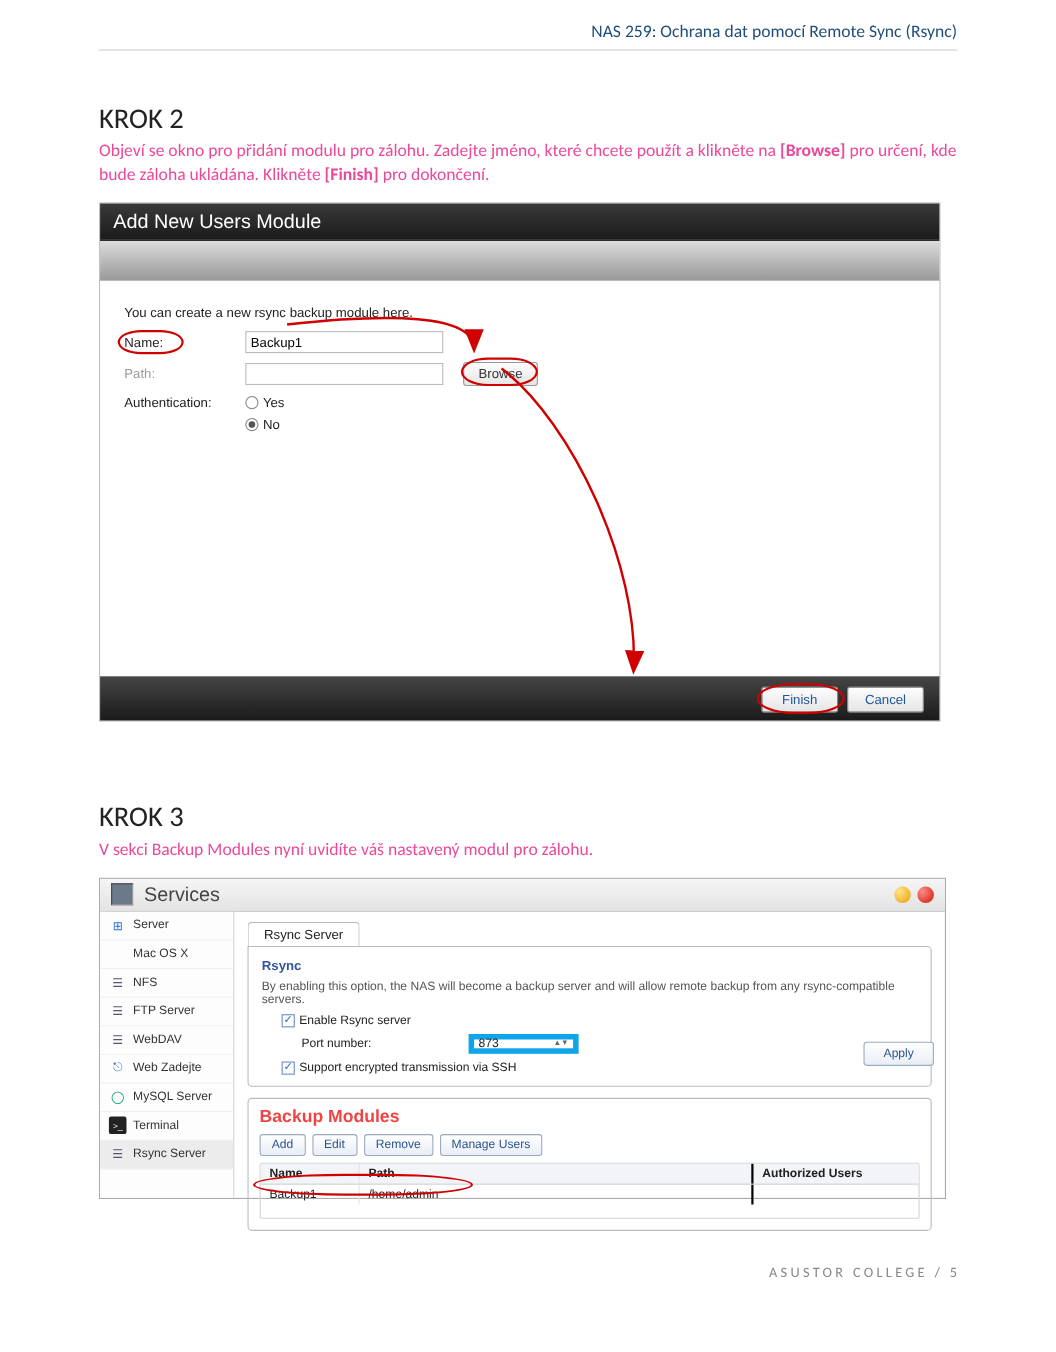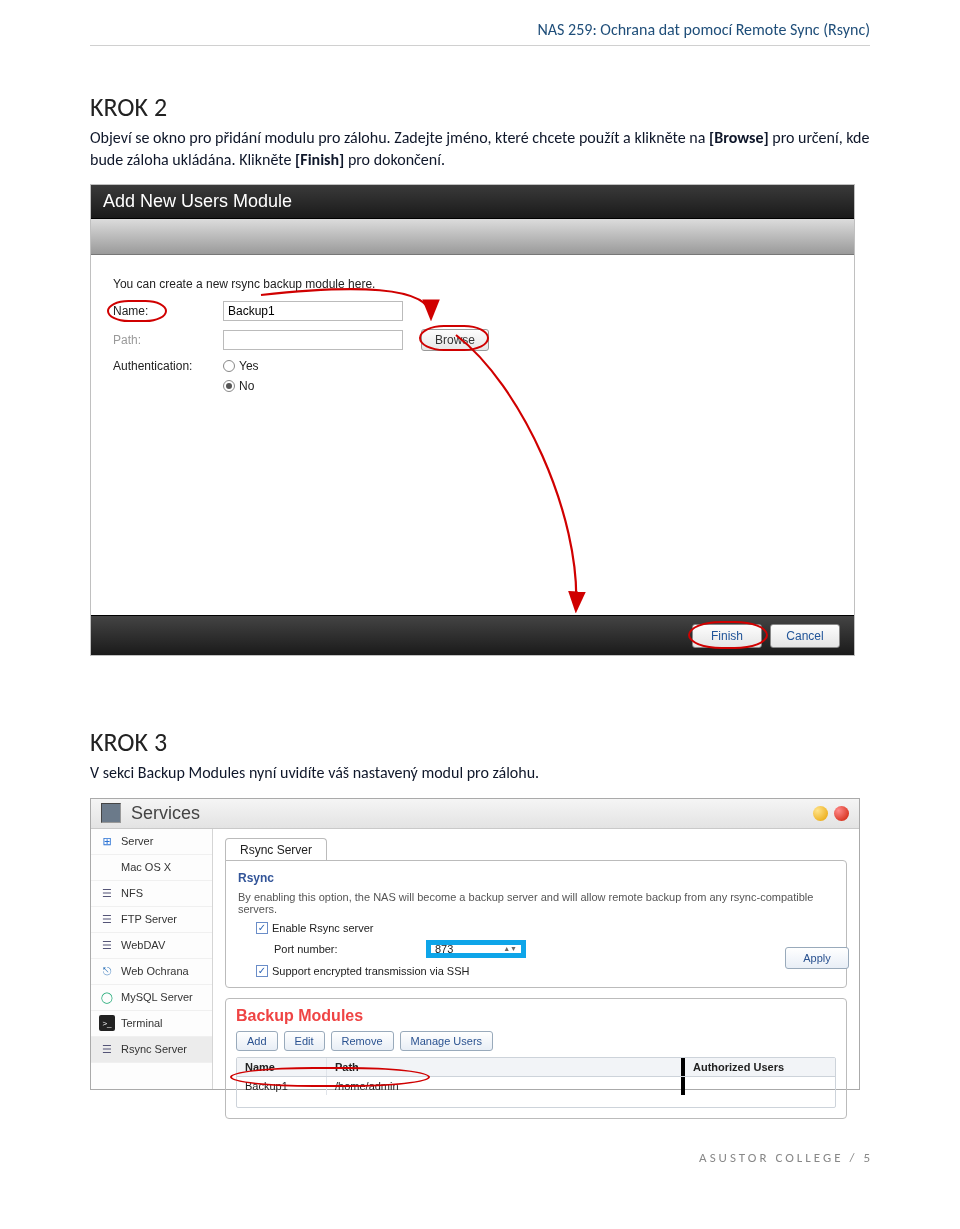--- a/index.html
+++ b/index.html
@@ -18,21 +18,21 @@
     border-bottom: 1px solid #d0d0d0;
     margin-bottom: 45px;
   }
   .step-title {
     font-size: 26px;
     color: #222;
     margin-bottom: 4px;
   }
   .step-para {
     font-size: 16px;
-    color: #0f172a;
+    color: #ec4899;
     line-height: 1.35;
     margin-bottom: 14px;
   }
   .bold { font-weight: bold; }
 
   
   .sshot1 {
     width: 765px;
     border: 1px solid #c0c0c0;
     background: #fff;
@@ -208,21 +208,21 @@
     border: 1px solid #9ab; border-radius: 3px;
     display: inline-flex; align-items: center;
     background: linear-gradient(#fff,#e8eef6);
     font-size: 11px; color: #2a5290;
   }
   .bm-table { width: 100%; border: 1px solid #cdd3da; border-radius: 2px; }
   .bm-head, .bm-row { display: flex; font-size: 11px; }
   .bm-head { background: #f2f4f7; border-bottom: 1px solid #cdd3da; }
   .bm-cell { padding: 3px 8px; }
   .bm-c1 { width: 90px; border-right: 1px solid #e0e4ea;}
-  .bm-c2 { flex: 1; border-right: 4px solid #000000;}
+  .bm-c2 { flex: 1; border-right: 2px solid #000000;}
   .bm-c3 { width: 150px; font-weight: bold; }
   .bm-row .bm-c3 { font-weight: normal; }
   .bm-body { height: 30px; }
   .circle-row {
     position: absolute;
     border: 2px solid #d00000;
     border-radius: 50% / 60%;
   }
   .page-footer {
     text-align: right;
@@ -329,21 +329,21 @@
         <div class="side-item">
           <span class="ic" style="color: rgb(85, 85, 119);">☰</span>
           <span>FTP Server</span>
         </div>
         <div class="side-item">
           <span class="ic" style="color: rgb(85, 85, 119);">☰</span>
           <span>WebDAV</span>
         </div>
         <div class="side-item">
           <span class="ic" style="color: rgb(58, 123, 189);">⎋</span>
-          <span>Web Ochrana</span>
+          <span>Web Zadejte</span>
         </div>
         <div class="side-item">
           <span class="ic" style="color: rgb(34, 170, 119);">◯</span>
           <span>MySQL Server</span>
         </div>
         <div class="side-item">
           <span class="ic" style="color: rgb(255, 255, 255); background: rgb(34, 34, 34); border-radius: 2px; font-size: 8px;">&gt;_</span>
           <span>Terminal</span>
         </div>
         <div class="side-item selected">

